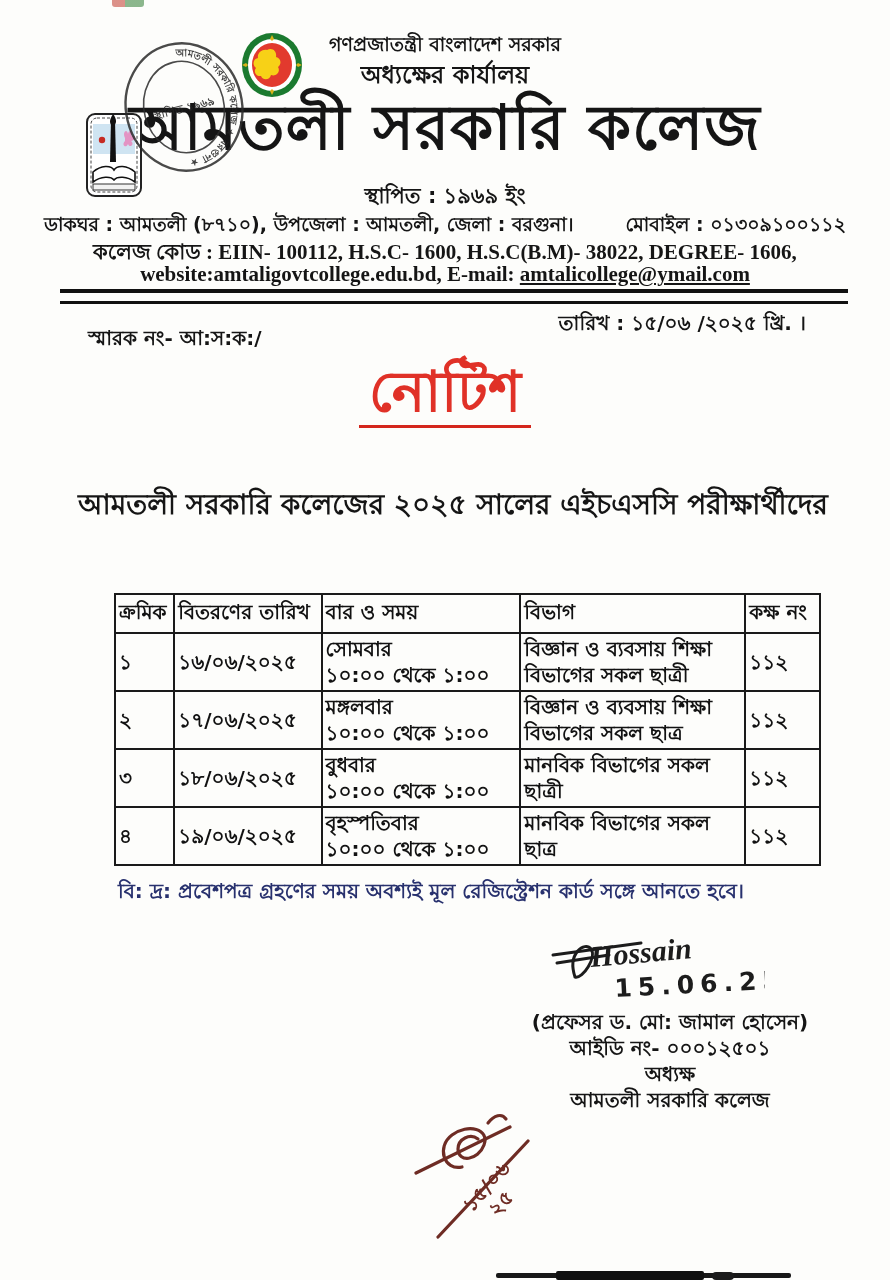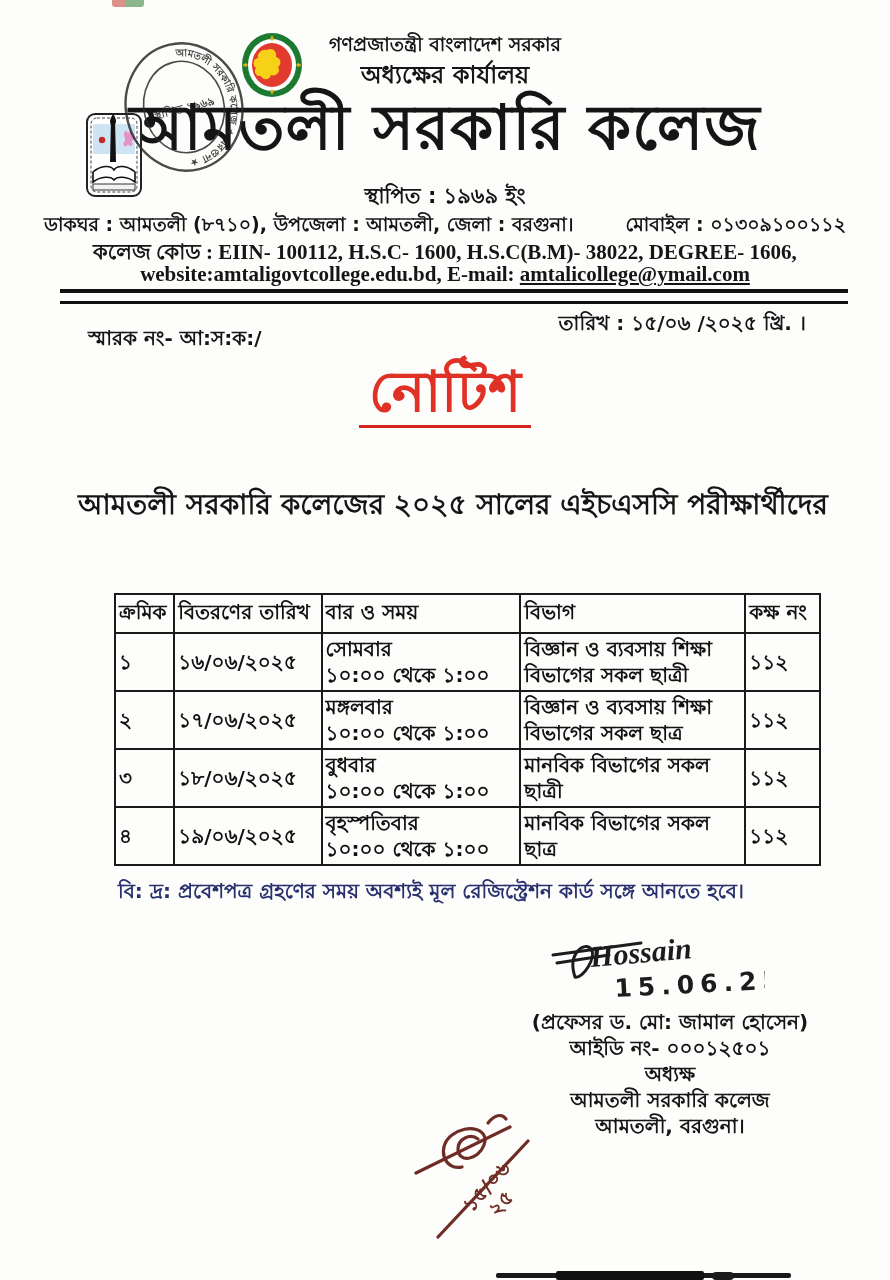--- a/index.html
+++ b/index.html
@@ -189,21 +189,20 @@
         <path d="M12 30 L64 22"></path>
         <path d="M30 44 C22 20 40 8 46 16 C52 24 38 46 30 44"></path>
       </g>
       <text x="46" y="34" font-size="30" font-style="italic" font-weight="bold" fill="#1c1c1c" transform="rotate(-5 46 34)" font-family="'Liberation Serif','DejaVu Serif',serif">Hossain</text>
       <text x="70" y="64" font-size="25" letter-spacing="6" fill="#1c1c1c" transform="rotate(-3 70 64)">15.06.25</text>
     </svg>
     <div class="sig-name">(প্রফেসর ড. মো: জামাল হোসেন)</div>
     <div>আইডি নং- ০০০১২৫০১</div>
     <div>অধ্যক্ষ</div>
     <div>আমতলী সরকারি কলেজ</div>
-    <div>আমতলী, বরগুনা।</div>
   </div>
 
   <svg class="abs stamp-sig" width="200" height="145" viewBox="0 0 200 145">
     <g stroke="#6e2c24" stroke-width="3.2" fill="none" stroke-linecap="round">
       <path d="M6 68 L100 22"></path>
       <path d="M52 62 C34 66 26 42 42 30 C58 18 80 24 74 40 C68 56 48 58 48 44 C48 34 60 28 68 34"></path>
       <path d="M78 18 C84 10 92 8 96 14"></path>
       <path d="M28 132 L118 36"></path>
     </g>
     <g fill="#6e2c24" font-size="20" font-weight="bold" transform="rotate(-48 78 96)">

